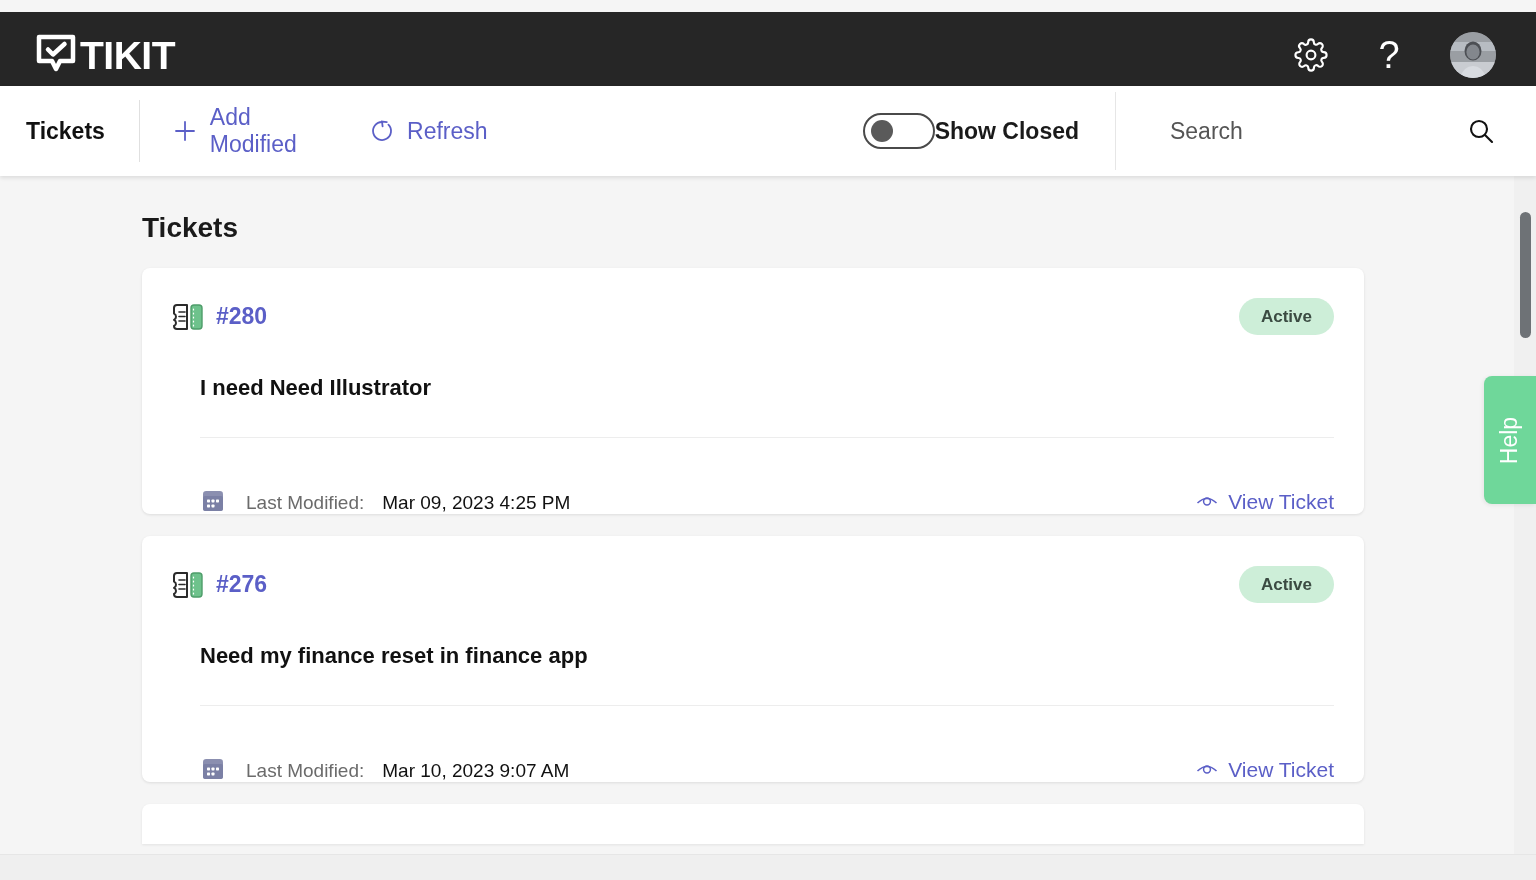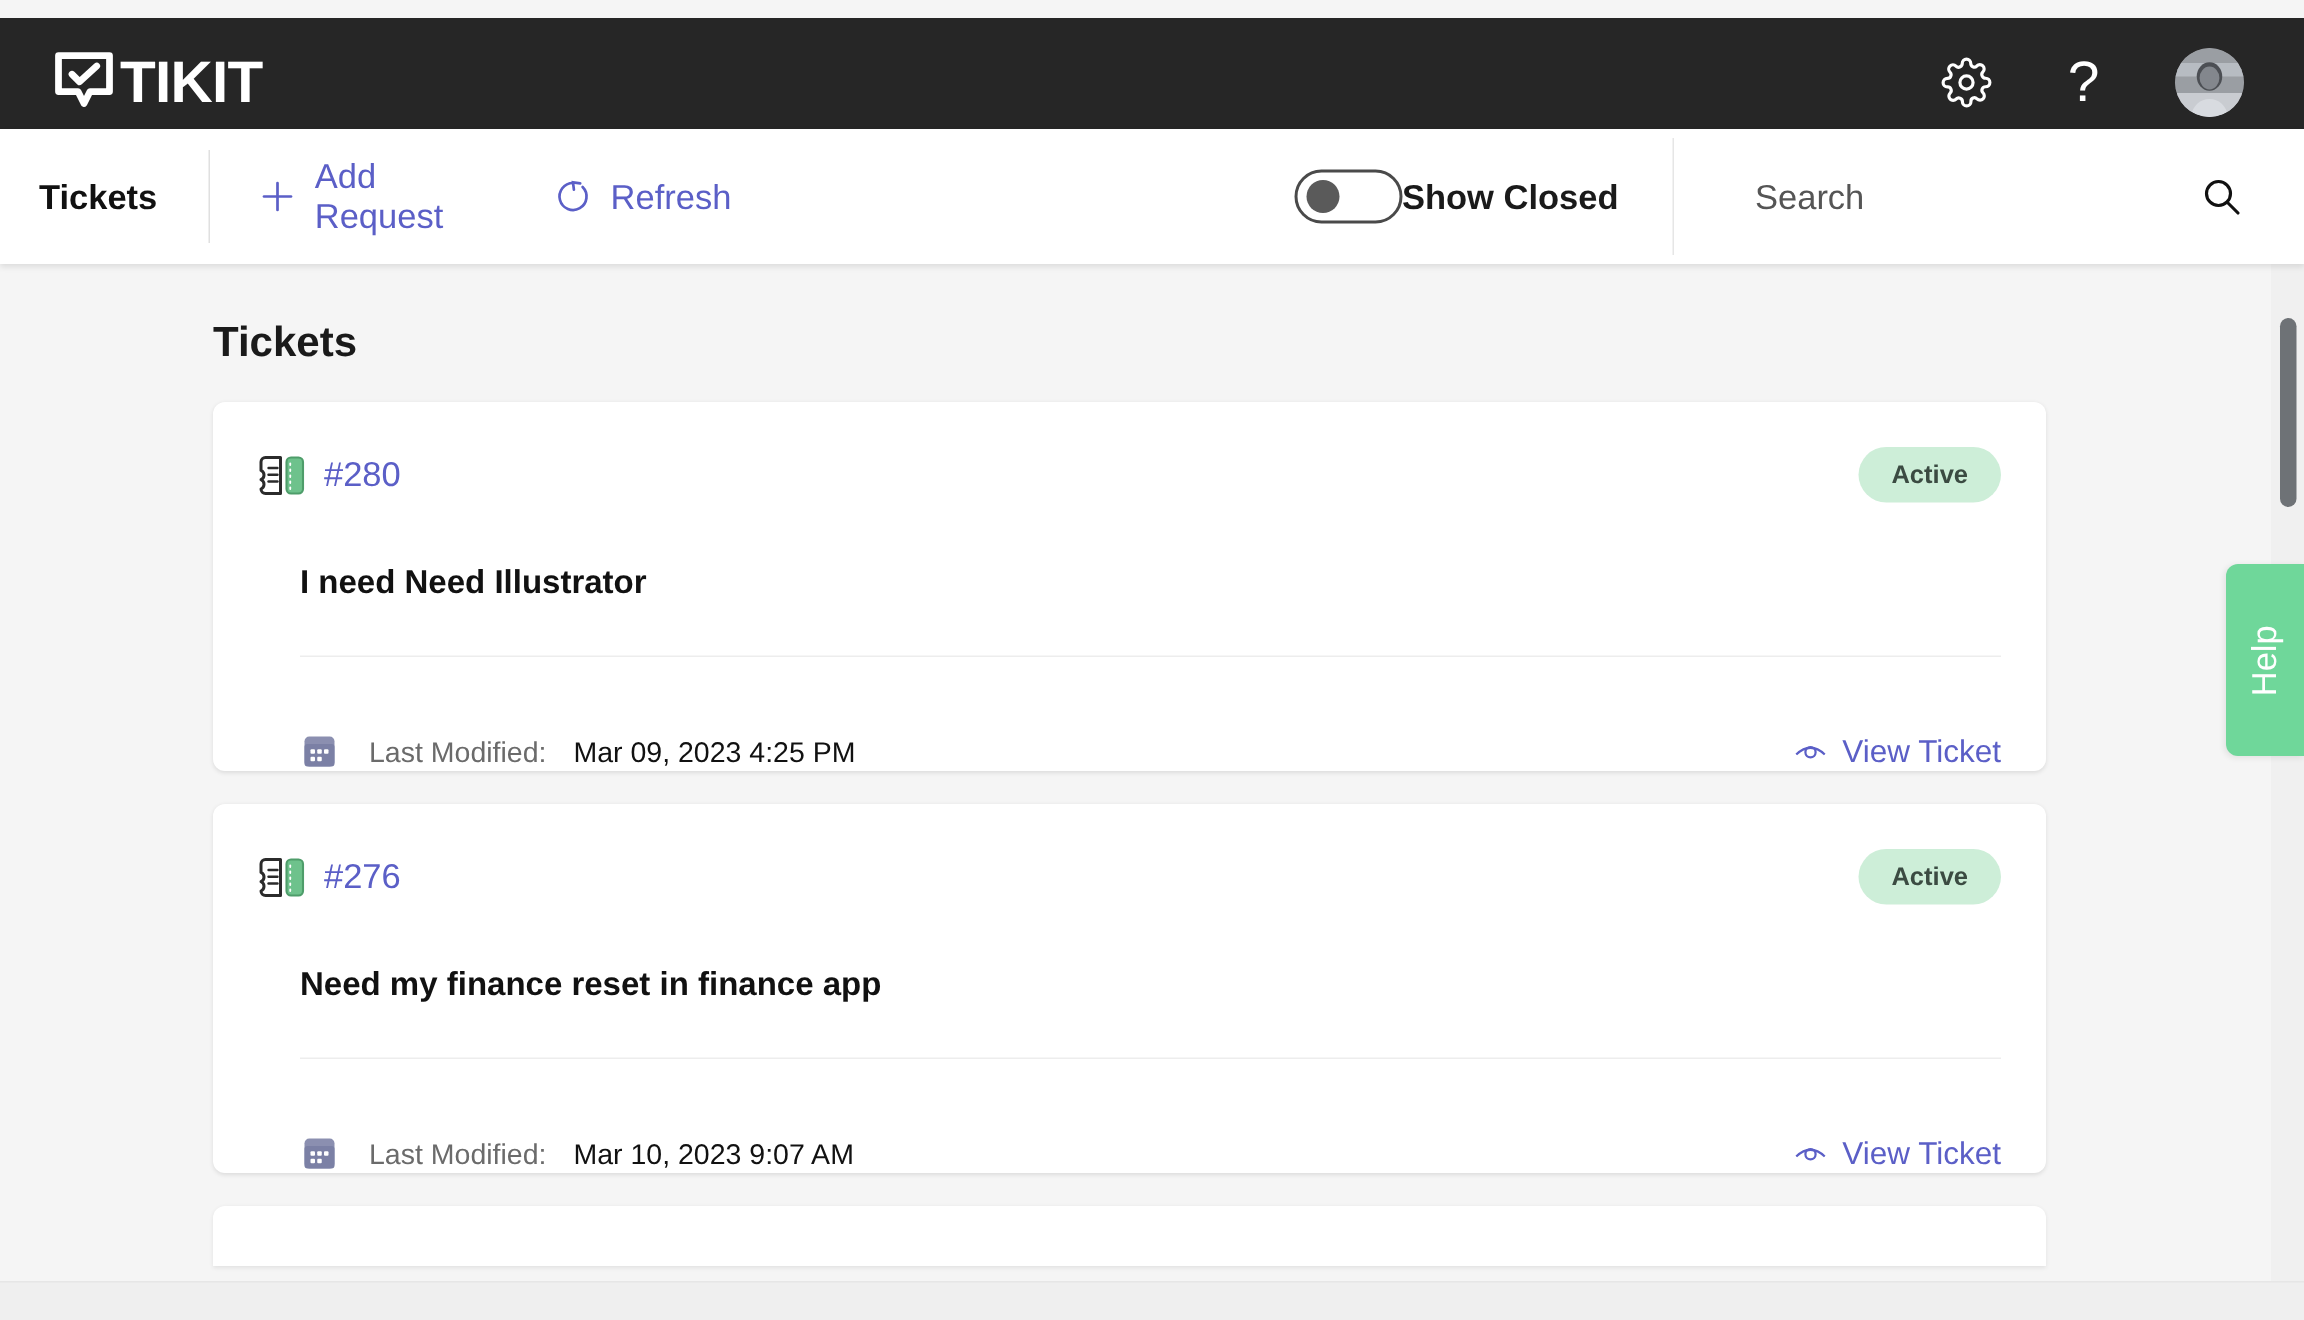--- a/index.html
+++ b/index.html
@@ -84,21 +84,21 @@
     margin: 36px 0 0 142px;
   }
   .cards { margin-top: 24px; }
   .card {
     width: 1222px; margin: 0 0 22px 142px; background: #ffffff;
     border-radius: 8px; box-shadow: 0 1px 3px rgba(0,0,0,0.10);
     padding: 30px 30px 0 30px;
   }
   .card-top { display: flex; align-items: center; }
   .ticket-icon { width: 32px; height: 26px; flex: none; margin-right: 12px; }
-  .ticket-id { font-size: 23px; font-weight: normal; color: #5b5fc7; }
+  .ticket-id { font-size: 23px; font-weight: bold; color: #5b5fc7; }
   .badge {
     margin-left: auto; background: #cdeed8; color: #3b4b42;
     font-size: 17px; font-weight: bold; border-radius: 20px;
     padding: 10px 22px; line-height: 1;
   }
   .card-subject {
     font-size: 22px; font-weight: bold; color: #111111;
     margin: 40px 0 0 28px;
   }
   .card-sep { height: 1px; background: #ededed; margin: 36px 0 0 28px; }
@@ -194,21 +194,21 @@
     <div class="tb-title">Tickets</div>
     <div class="tb-divider"></div>
 
     <div class="tb-action">
       <span class="ic">
         <svg width="26" height="26" viewBox="0 0 26 26" stroke="#5b5fc7" stroke-width="1.8" stroke-linecap="round">
           <line x1="13" y1="4" x2="13" y2="22"></line>
           <line x1="4" y1="13" x2="22" y2="13"></line>
         </svg>
       </span>
-      <span>Add Request</span>
+      <span>Add Modified</span>
     </div>
 
     <div class="tb-action">
       <span class="ic">
         <svg width="26" height="26" viewBox="0 0 26 26" fill="none" stroke="#5b5fc7" stroke-width="1.8" stroke-linecap="round">
           <path d="M13 4 a9 9 0 1 0 6.4 2.65"></path>
           <polyline points="13.6,8.4 13,3.6 17.8,4.2"></polyline>
         </svg>
       </span>
       <span>Refresh</span>

